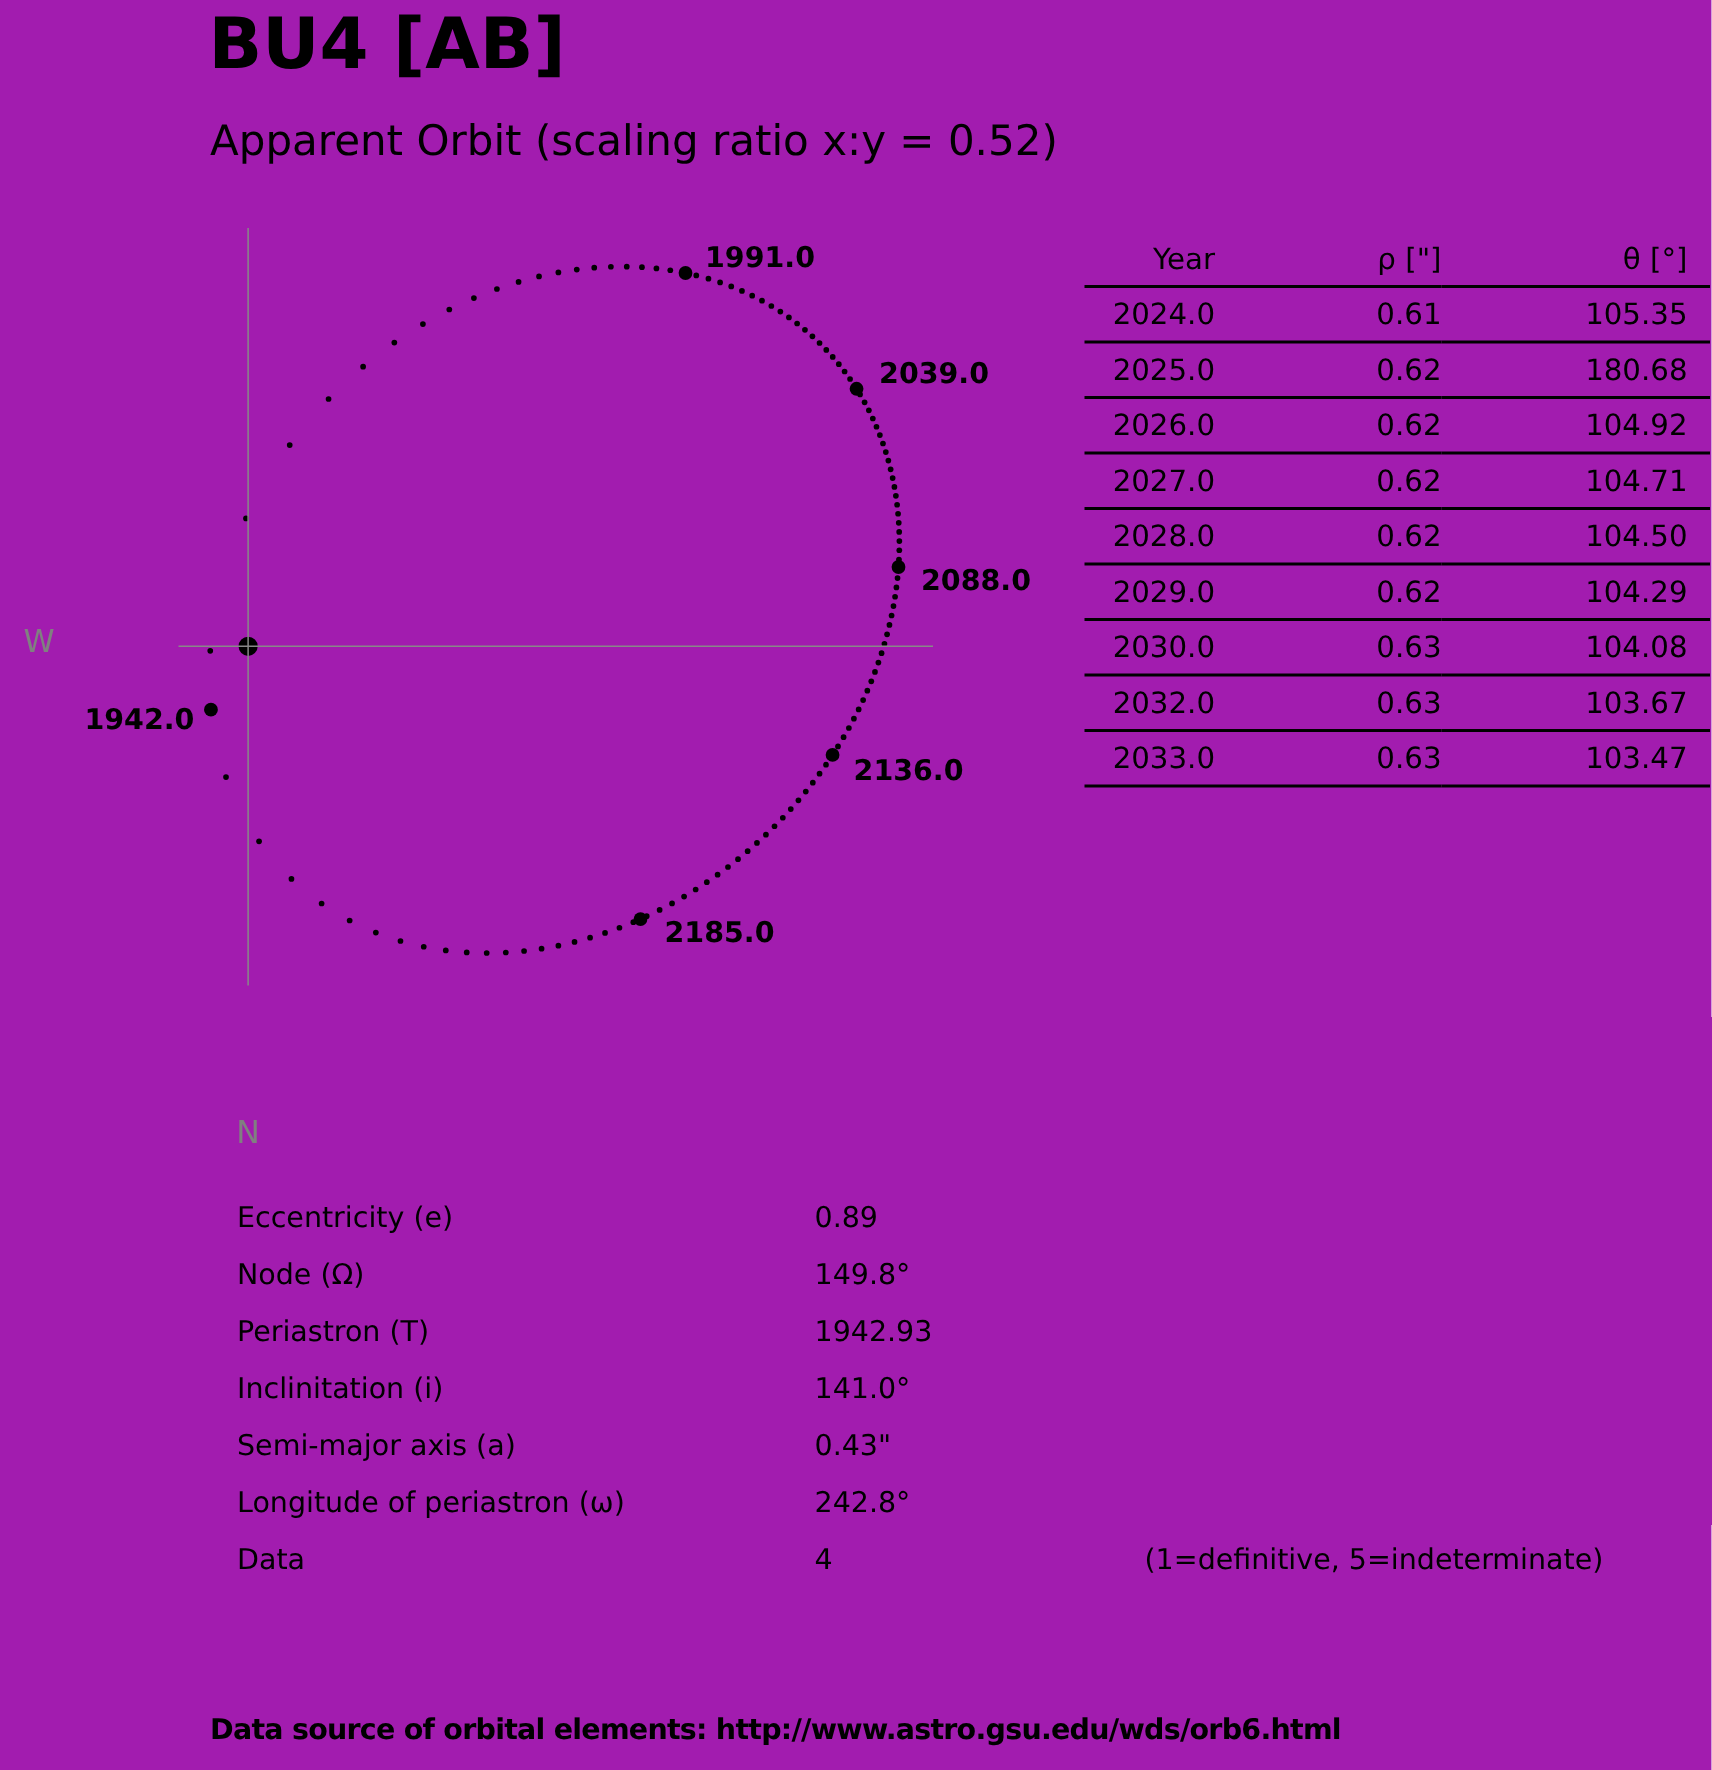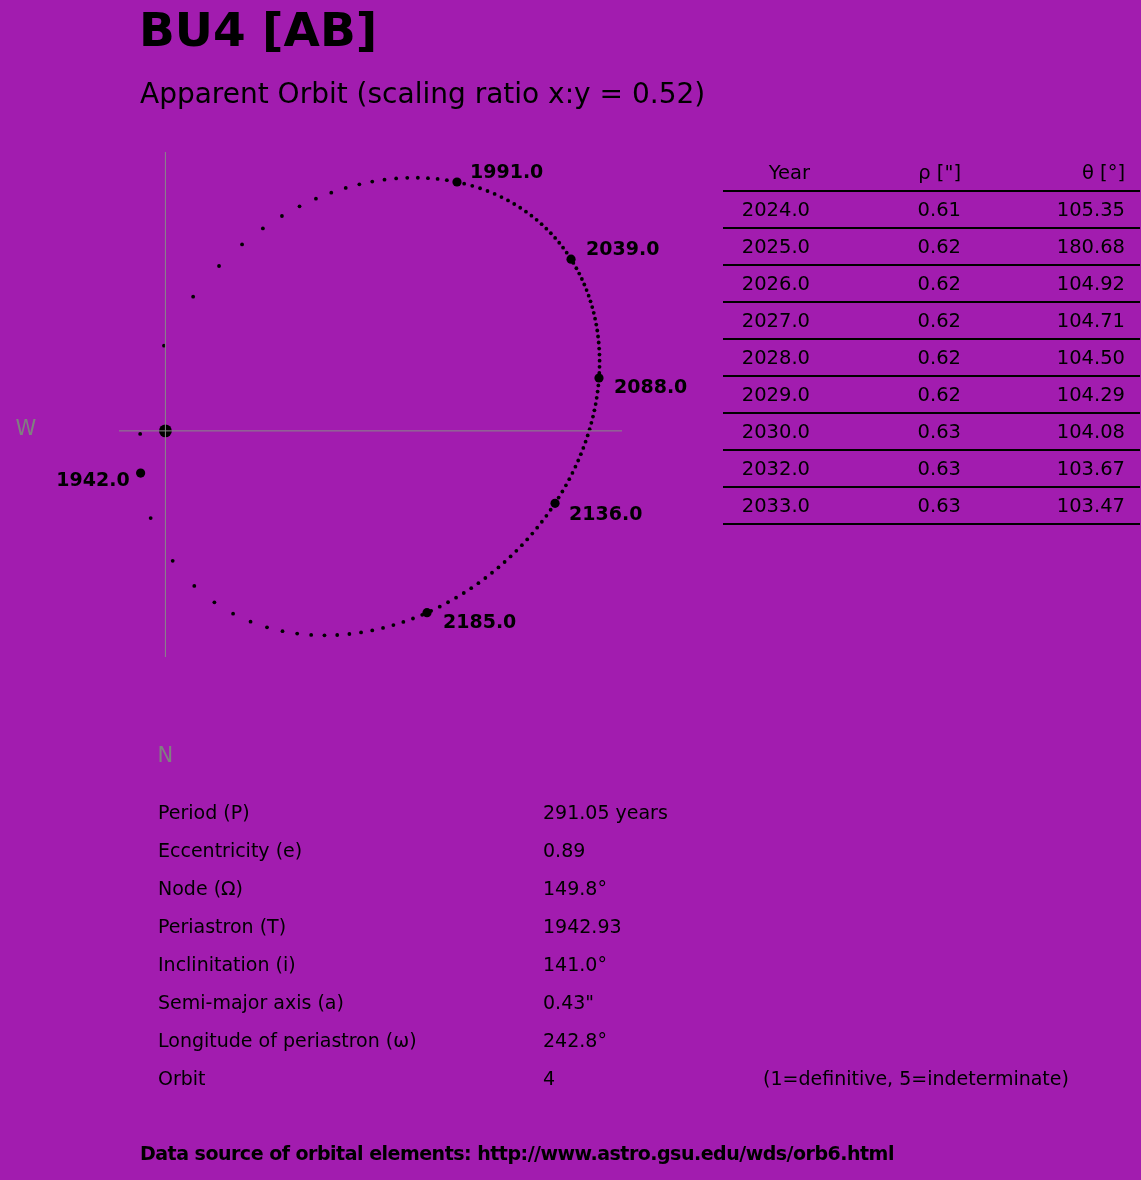--- a/index.html
+++ b/index.html
@@ -229,24 +229,20 @@
         <tr>
           <td class="c1">2033.0</td>
           <td class="c2">0.63</td>
           <td class="c3">103.47</td>
         </tr>
       </tbody>
   </table>
 
   <div class="elements" id="elements-list">
       <div class="erow">
-        <span class="lbl">Period (P)</span>
-        <span class="val">291.05 years</span>
-      </div>
-      <div class="erow">
         <span class="lbl">Eccentricity (e)</span>
         <span class="val">0.89</span>
       </div>
       <div class="erow">
         <span class="lbl">Node (Ω)</span>
         <span class="val">149.8°</span>
       </div>
       <div class="erow">
         <span class="lbl">Periastron (T)</span>
         <span class="val">1942.93</span>
@@ -257,21 +253,21 @@
       </div>
       <div class="erow">
         <span class="lbl">Semi-major axis (a)</span>
         <span class="val">0.43"</span>
       </div>
       <div class="erow">
         <span class="lbl">Longitude of periastron (ω)</span>
         <span class="val">242.8°</span>
       </div>
       <div class="erow">
-        <span class="lbl">Orbit</span>
+        <span class="lbl">Data</span>
         <span class="val">4</span>
         <span class="note">(1=definitive, 5=indeterminate)</span>
       </div>
     </div>
 
   <div class="footer">Data source of orbital elements: http://www.astro.gsu.edu/wds/orb6.html</div>
 
 </div>
 
 </body></html>

